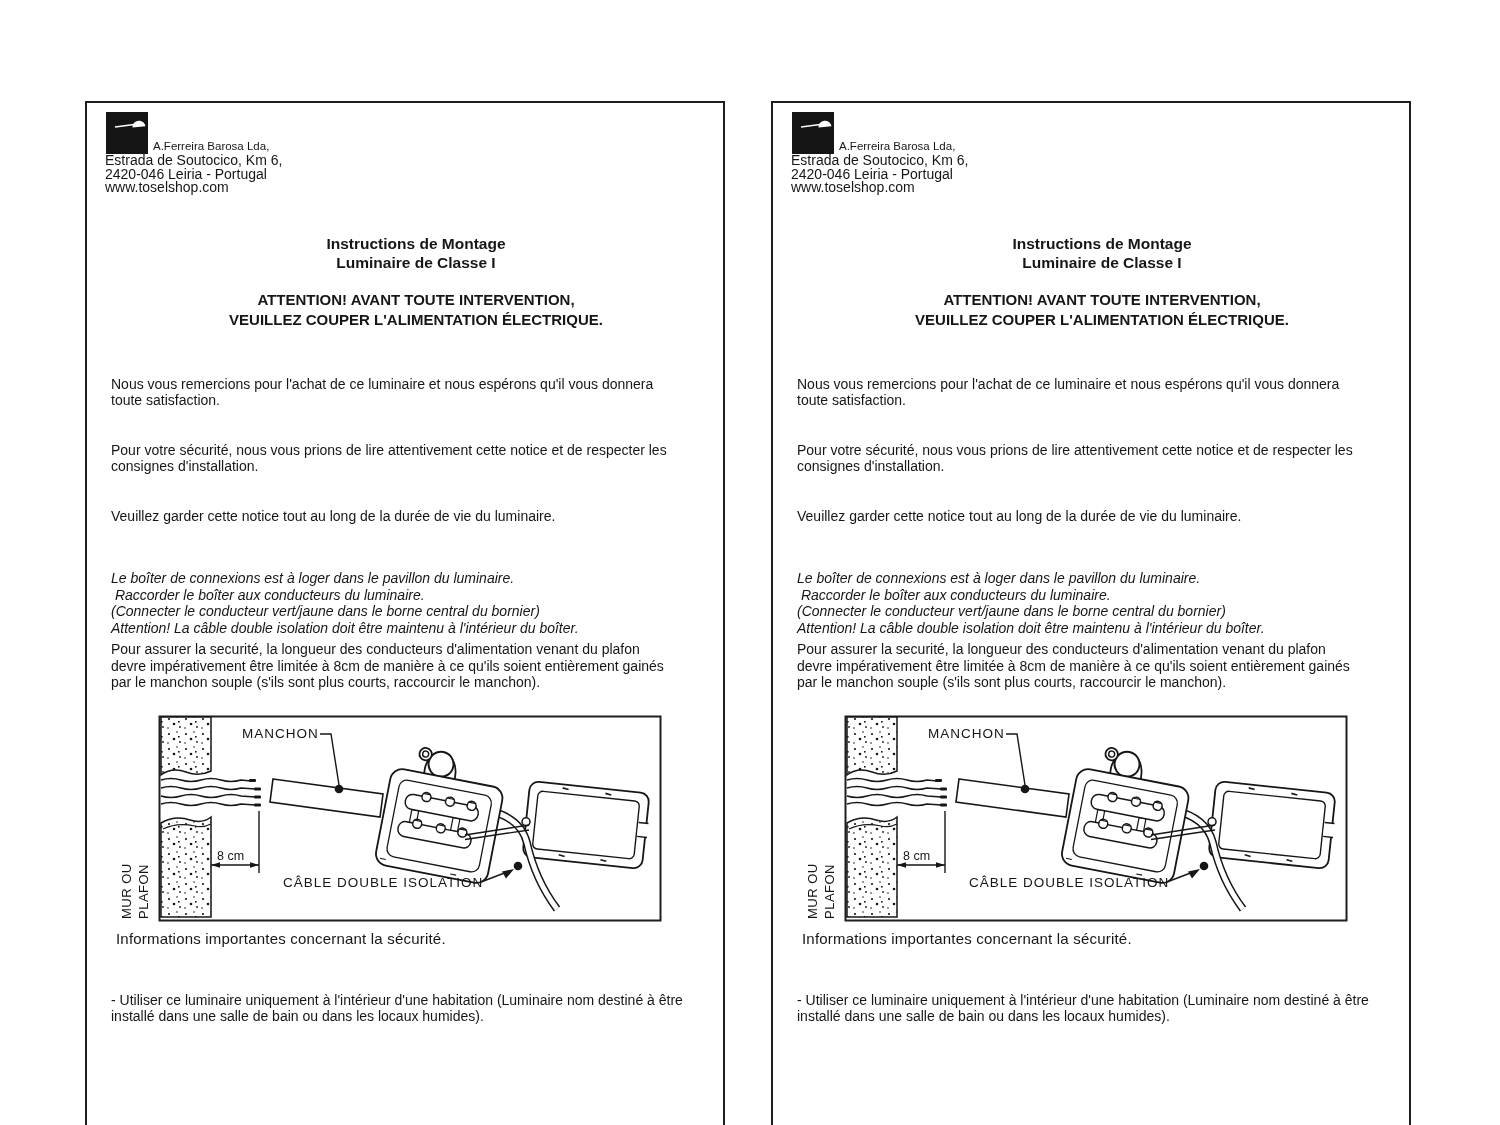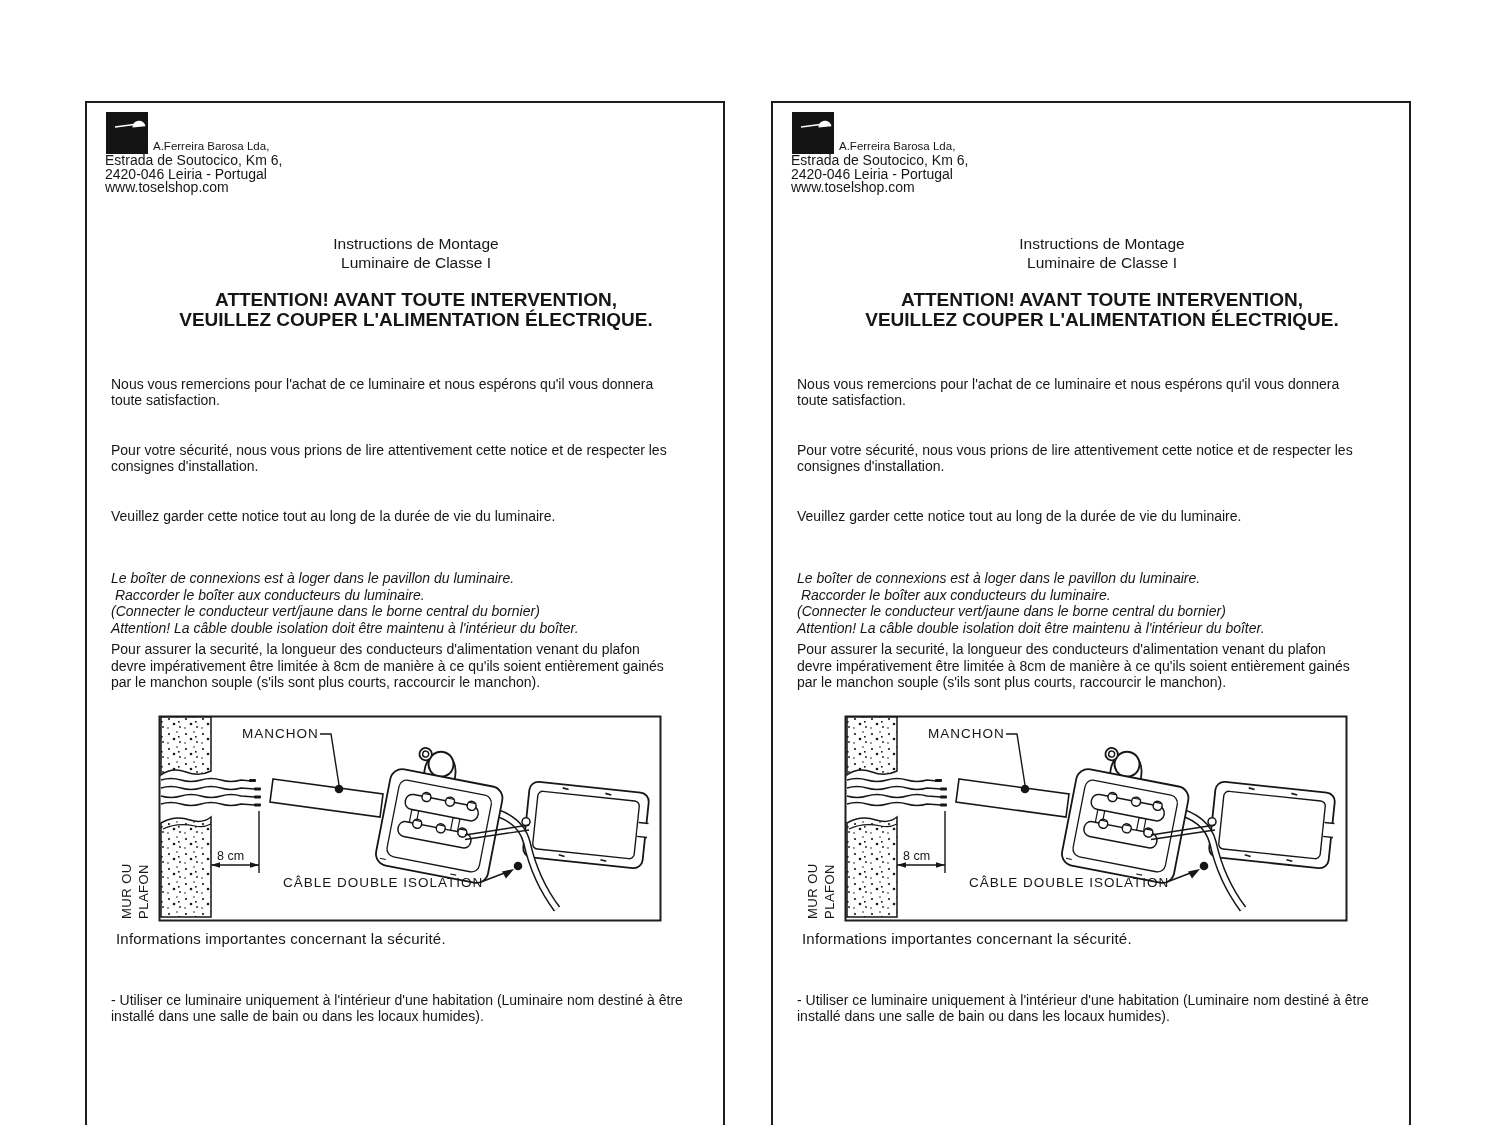--- a/index.html
+++ b/index.html
@@ -15,23 +15,23 @@
   }
   .sheet-left  { left:85px; }
   .sheet-right { left:771px; }
 
   .logo-row { display:flex; align-items:flex-end; gap:5px; margin:9px 0 0 19px; }
   .logo-box { width:42px; height:42px; flex:0 0 auto; }
   .company  { font-size:11.5px; line-height:13px; padding-bottom:1px; }
   .addr     { font-size:14px; line-height:13.5px; margin-left:18px; }
 
   .title-block   { margin-top:39px; text-align:center; padding-left:22px;
-                   font-weight:normal; font-size:15.5px; line-height:19.5px; }
+                   font-weight:bold; font-size:15.5px; line-height:19.5px; }
   .warning-block { margin-top:17px; text-align:center; padding-left:22px;
-                   font-weight:bold; font-size:19px; line-height:20px; }
+                   font-weight:bold; font-size:15px; line-height:20px; }
 
   .para { font-size:14px; line-height:16.5px; white-space:pre-wrap;
           padding-left:24px; padding-right:2px; }
   .p-intro { margin-top:13px; }
   .p-conn  { margin-top:13px;font-style:italic; }
   .p-len   { margin-top:5px; }
 
   .diagram-wrap { margin:24px 0 0 28px; width:549px; height:207px; }
   .diagram-wrap svg { display:block; }
   svg text { font-family:"Liberation Sans", sans-serif; fill:#161616; }

